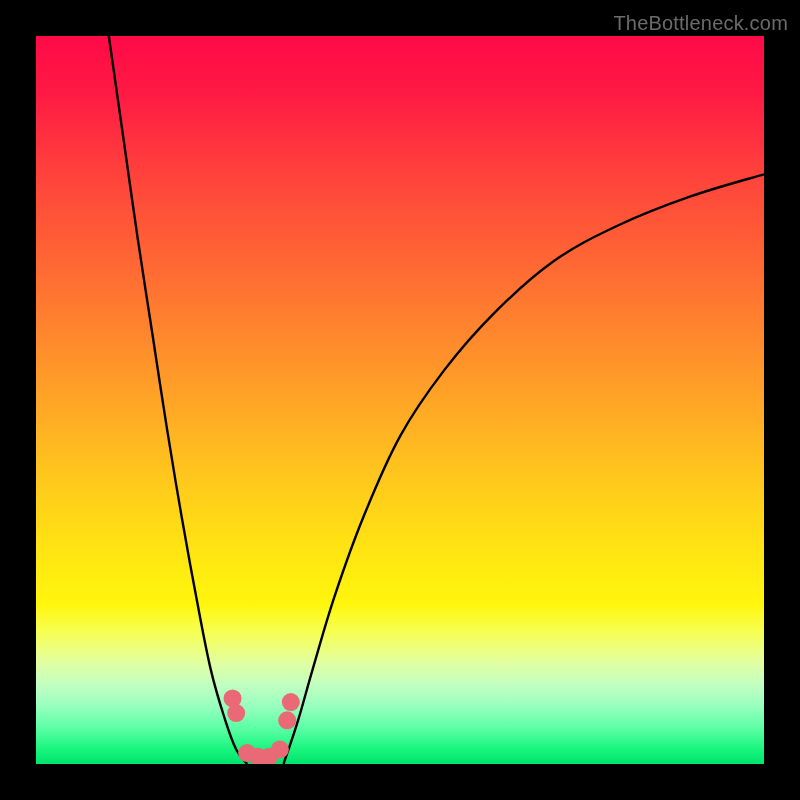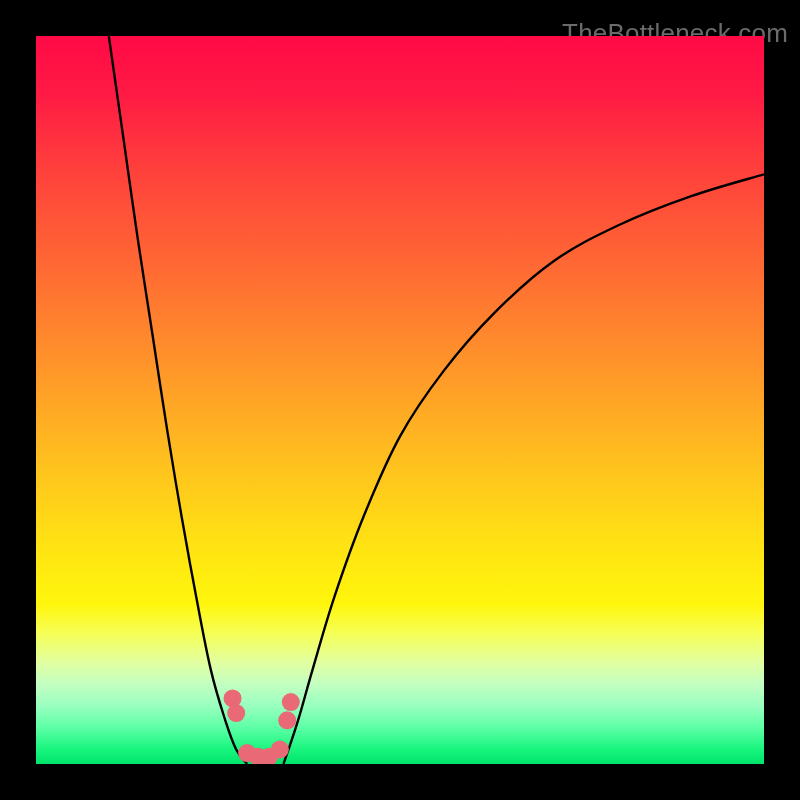--- a/index.html
+++ b/index.html
@@ -12,24 +12,24 @@
     overflow: hidden;
   }
   .frame {
     position: relative;
     width: 800px;
     height: 800px;
     background: #000;
   }
   .watermark {
     position: absolute;
-    top: 18px;
+    top: 12px;
     right: 12px;
     color: #6b6b6b;
-    font-size: 26px;
+    font-size: 20px;
     font-weight: 500;
     letter-spacing: 0.2px;
   }
   .plot {
     position: absolute;
     left: 36px;
     top: 36px;
     width: 728px;
     height: 728px;
   }

